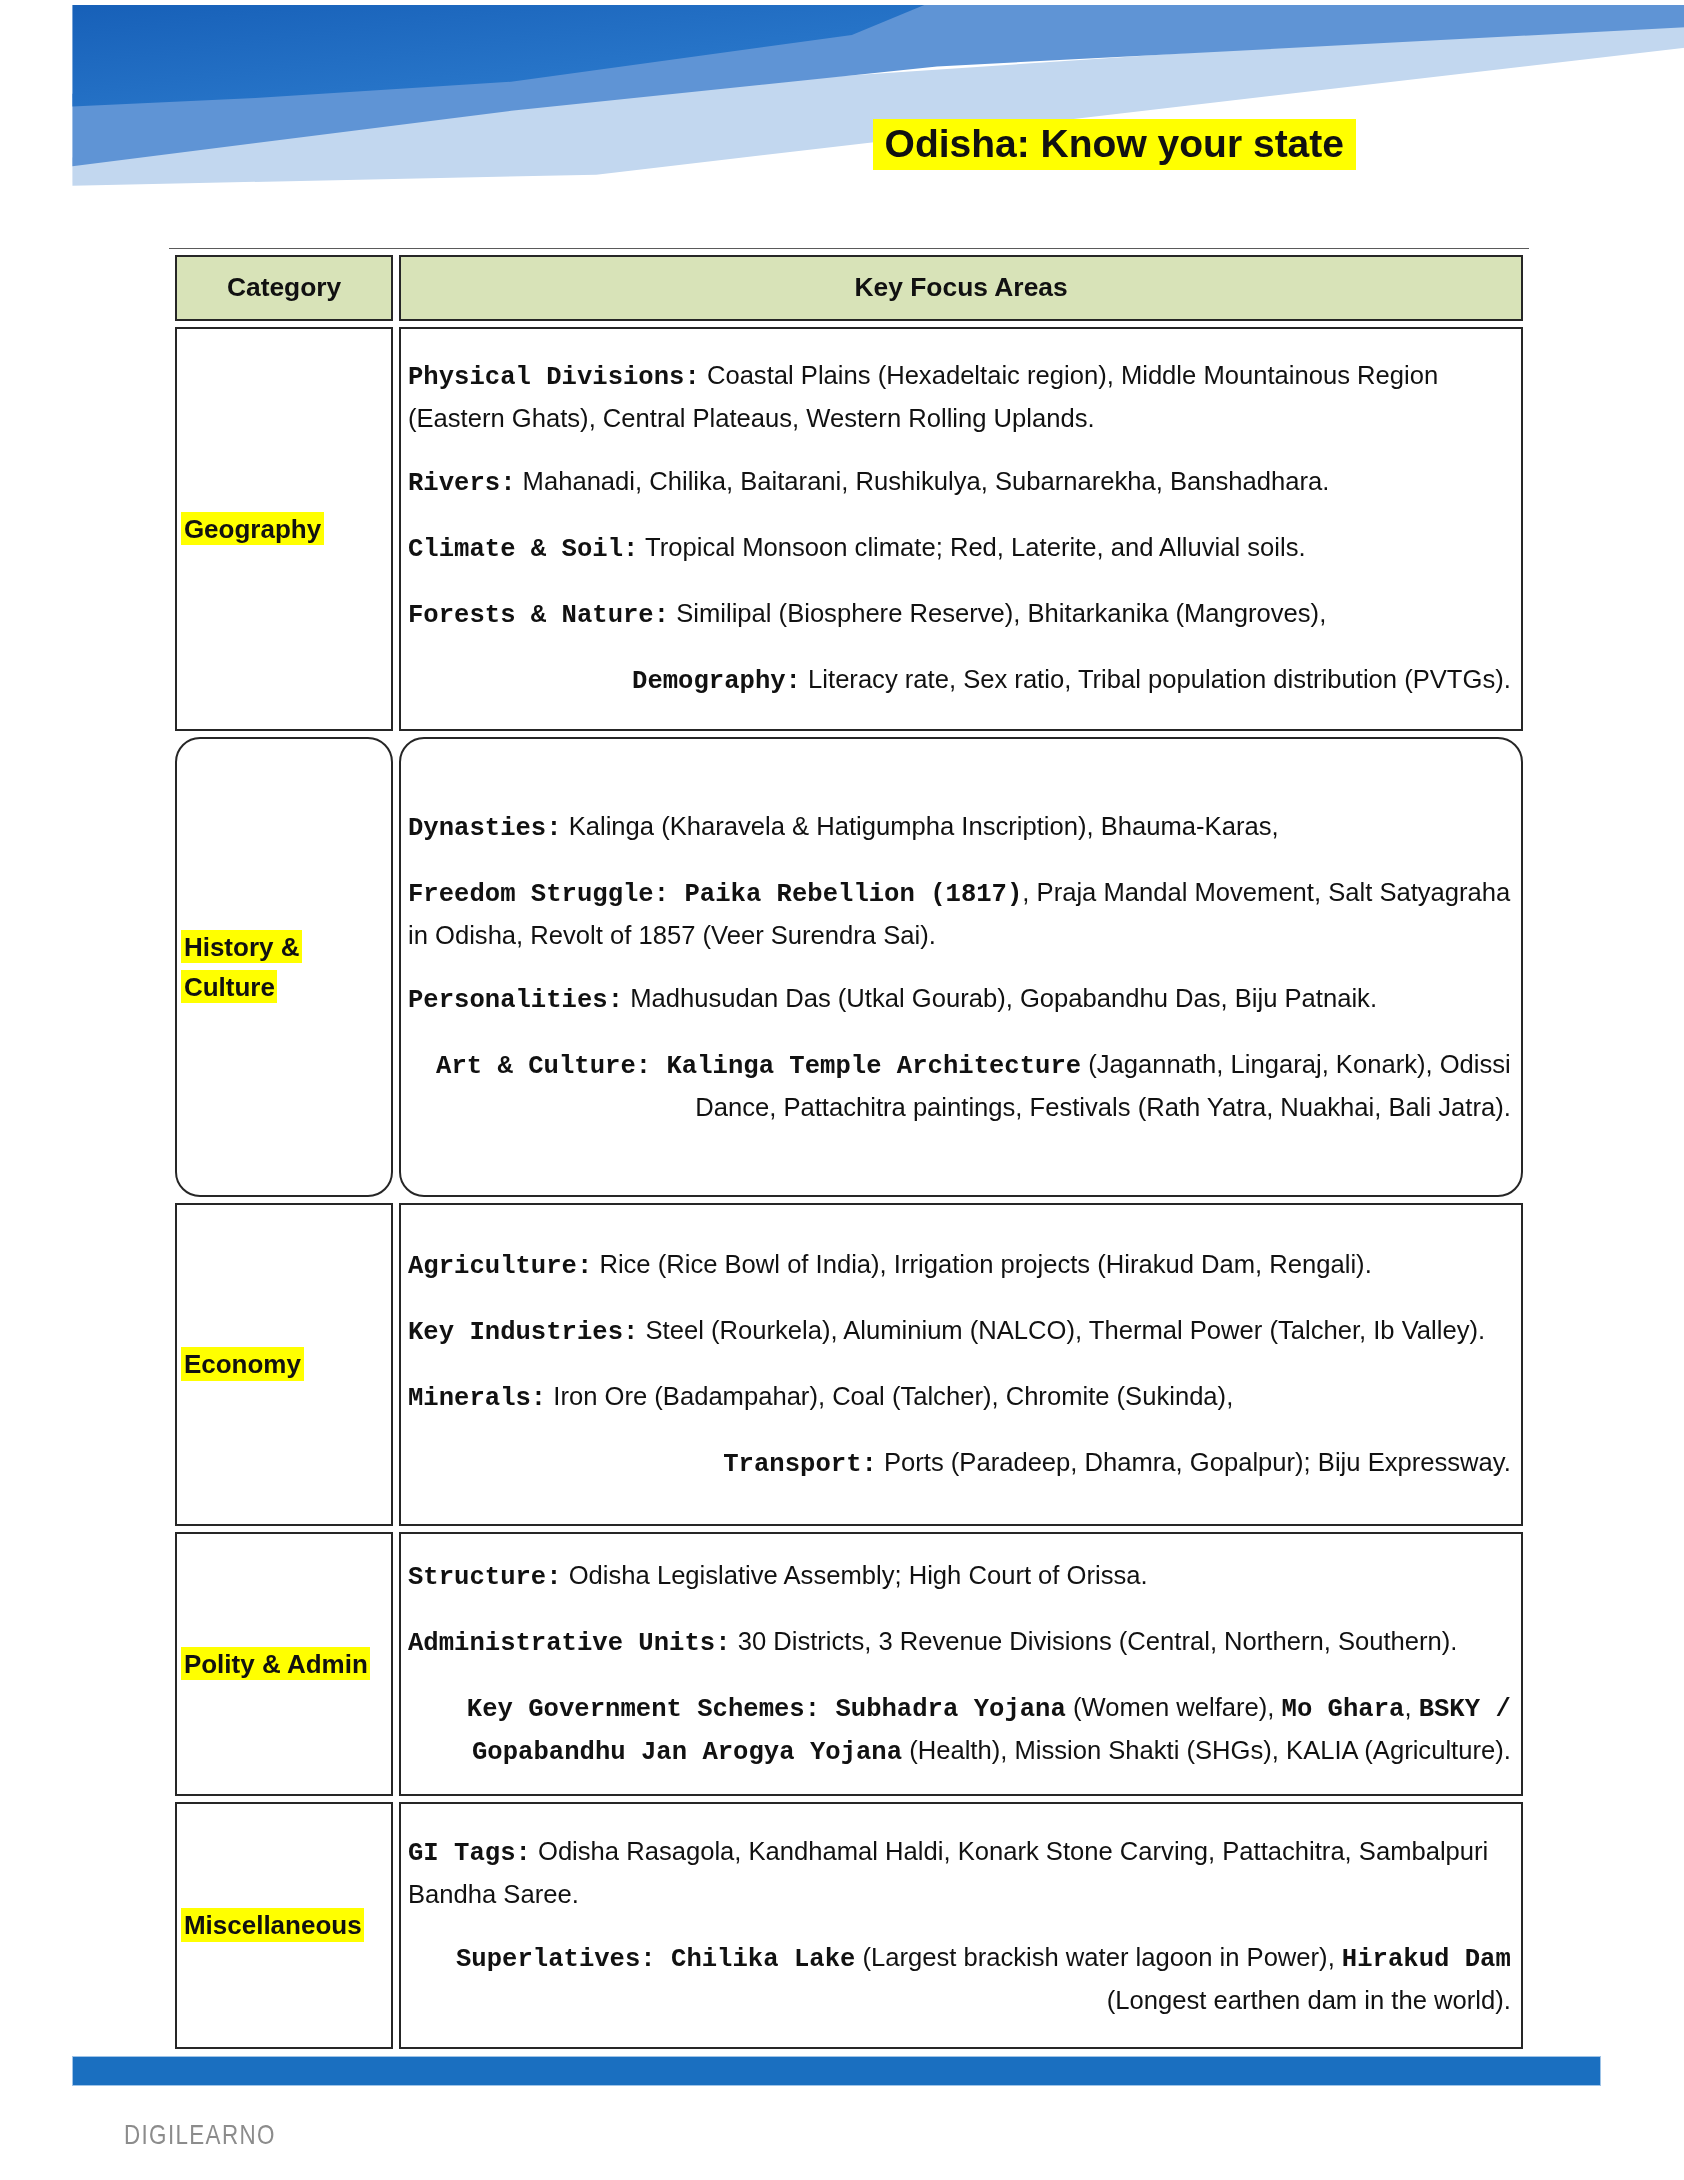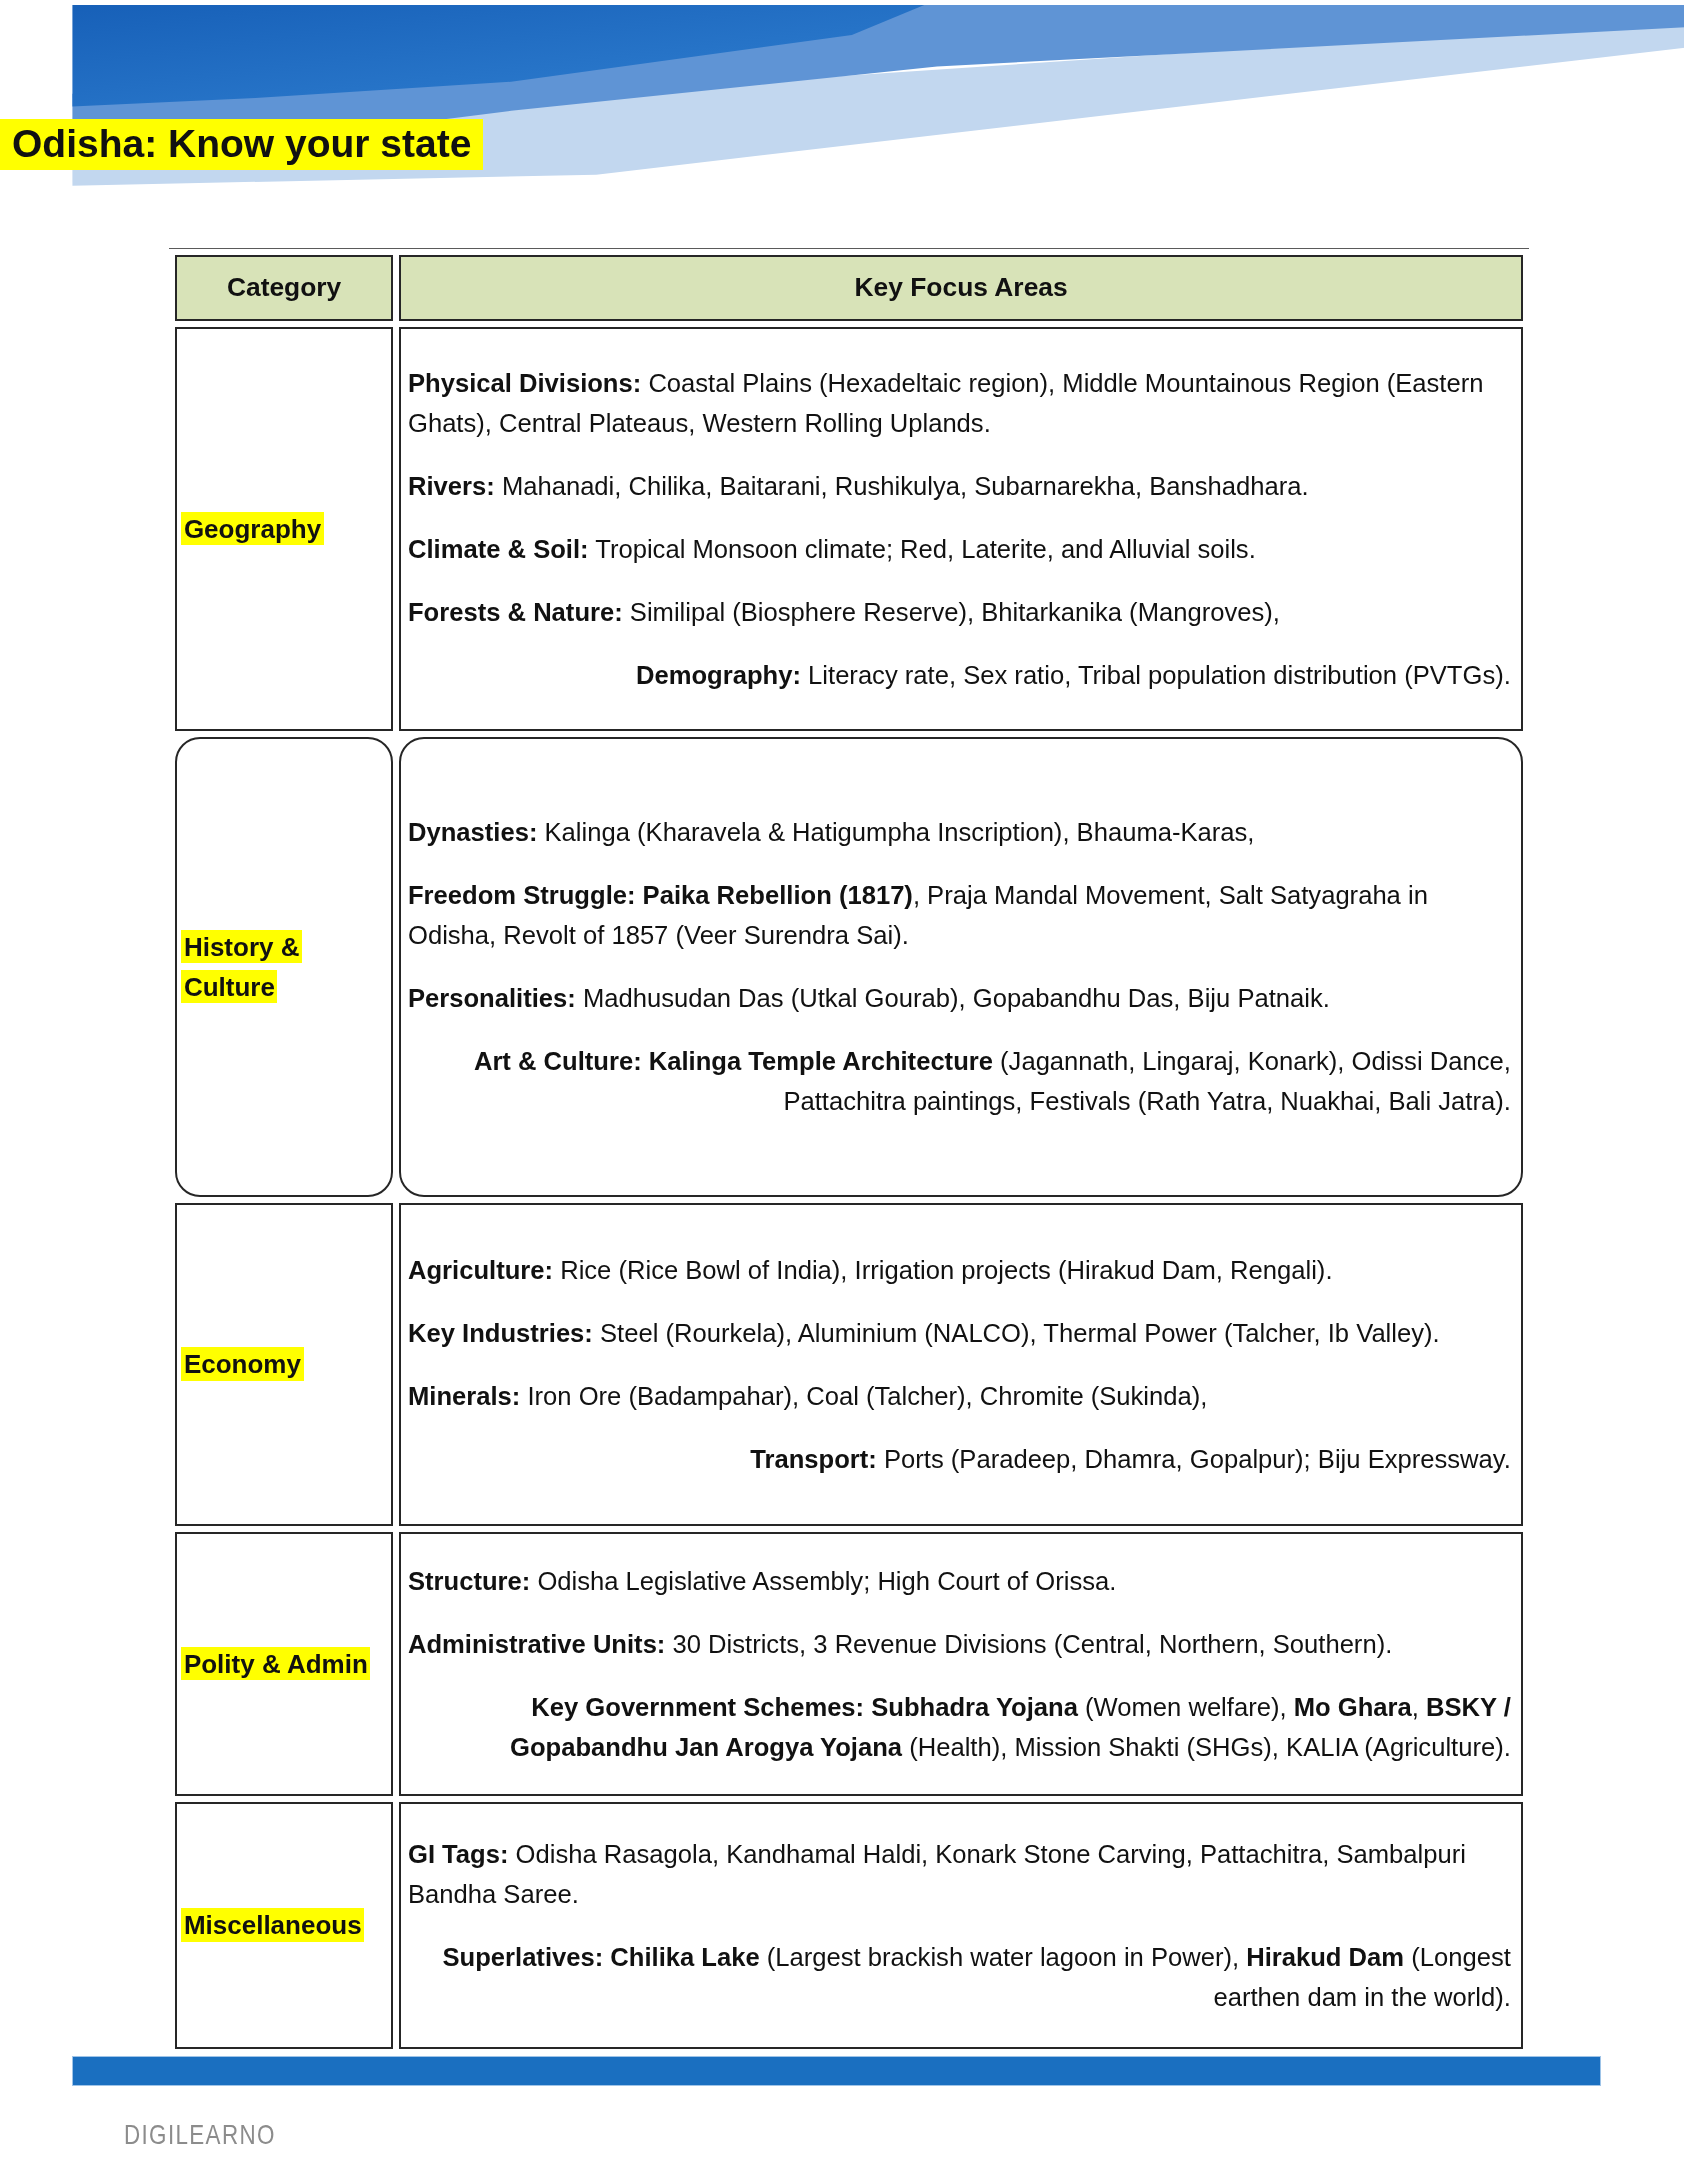--- a/index.html
+++ b/index.html
@@ -14,21 +14,21 @@
   }
   html,body{margin:0;padding:0;}
   body{
     width:1685px;height:2181px;position:relative;background:#ffffff;
     font-family:"Liberation Sans", sans-serif;color:var(--text_black);
     overflow:hidden;
   }
   .swoosh{position:absolute;top:0;left:0;width:1685px;height:213px;display:block;}
   .sw-pale{fill:var(--swoosh_pale);}
   .sw-med{fill:var(--swoosh_medium);}
-  .title-wrap{position:absolute;top:119px;left:0;width:1356px;text-align:left;}
+  .title-wrap{position:absolute;top:119px;left:0;width:1356px;text-align:right;}
   .page-title{
     display:inline-block;background:var(--accent_yellow);
     font-size:39px;font-weight:bold;padding:4.3px 12px;line-height:1.1;
     letter-spacing:0px;
   }
   table.doc-table{
     position:absolute;top:248px;left:169px;width:1360px;
     border-collapse:separate;border-spacing:6.8px;
     border-top:1.7px solid #5a5a5a;
     table-layout:fixed;
@@ -48,21 +48,21 @@
   .cat-hl{
     background:var(--accent_yellow);
     font-weight:bold;font-size:26px;padding:1.7px 2.6px;
     display:inline;
   }
   .focus-cell{padding:8.5px 10.2px 8.5px 6.8px;}
   .focus-cell p{
     margin:0 0 23px 0;font-size:25.6px;line-height:40px;
   }
   .focus-cell p:last-child{margin-bottom:0;text-align:right;}
-  .focus-cell b{font-weight:bold;}
+  .focus-cell b{font-weight:bold;font-family:Liberation Mono, monospace;}
   
   .doc-table tbody tr:nth-child(1) td{height:383px;}
   .doc-table tbody tr:nth-child(2) td{height:439px;border-radius:25px;}
   .doc-table tbody tr:nth-child(3) td{height:302px;margin-left:10px;}
   .doc-table tbody tr:nth-child(4) td{height:243px;margin-left:8px;}
   .doc-table tbody tr:nth-child(5) td{height:226px;}
   .footer-bar{
     position:absolute;left:72px;top:2056px;width:1527px;height:28px;
     background:var(--bar_blue);border:0.9px solid #9fc4e8;
   }

